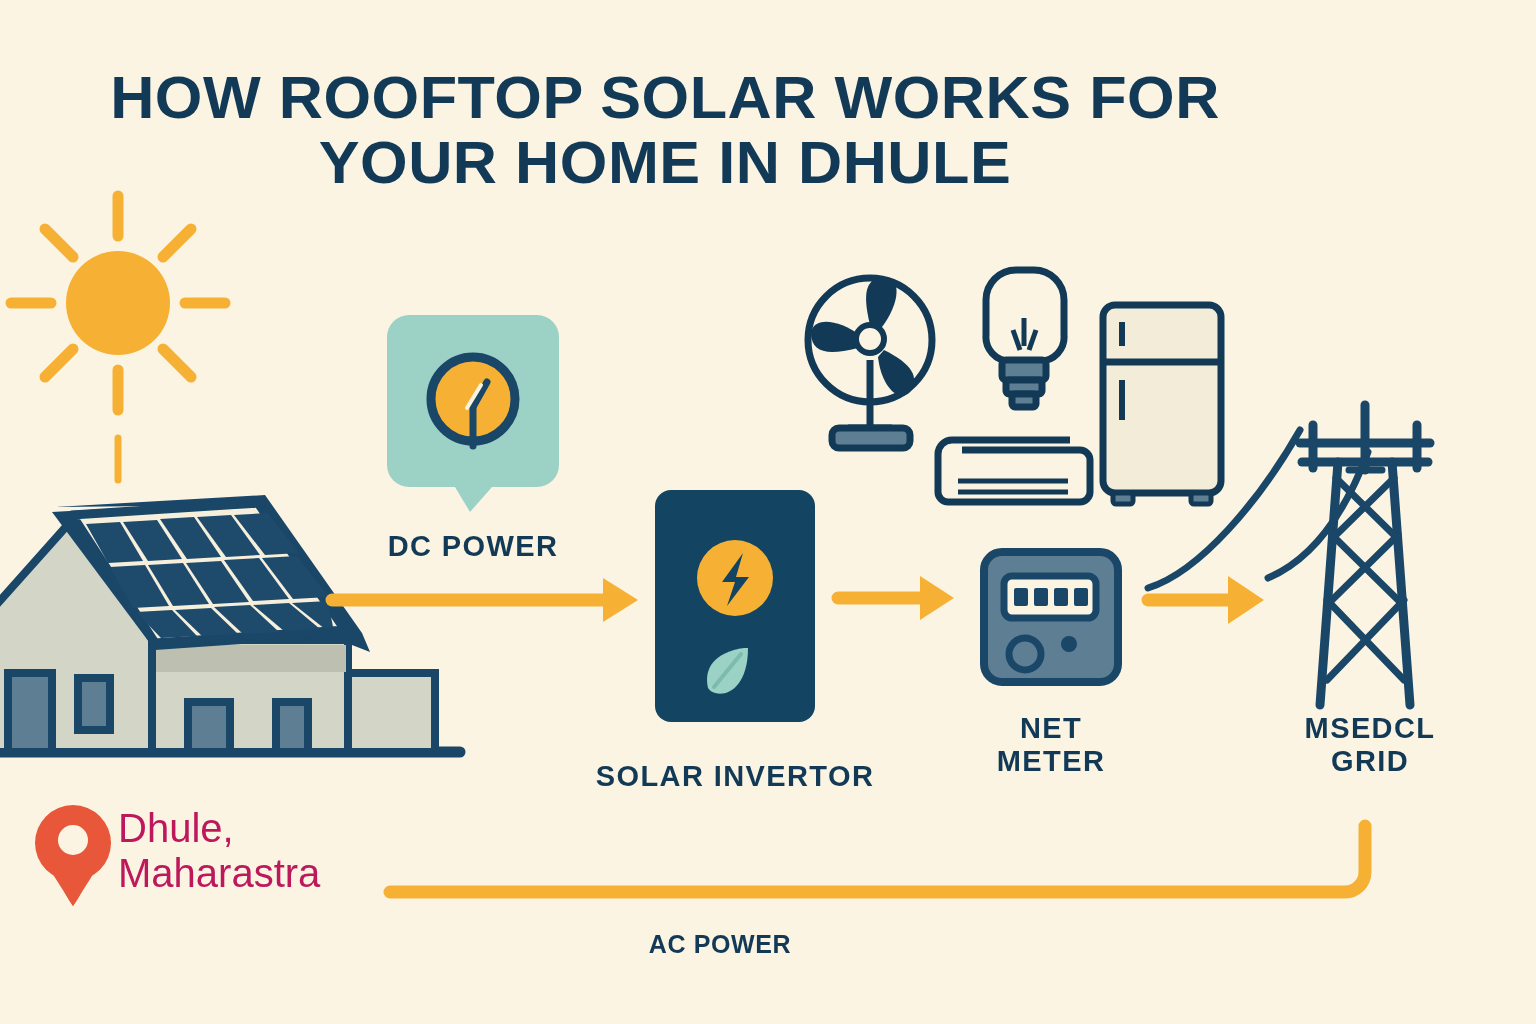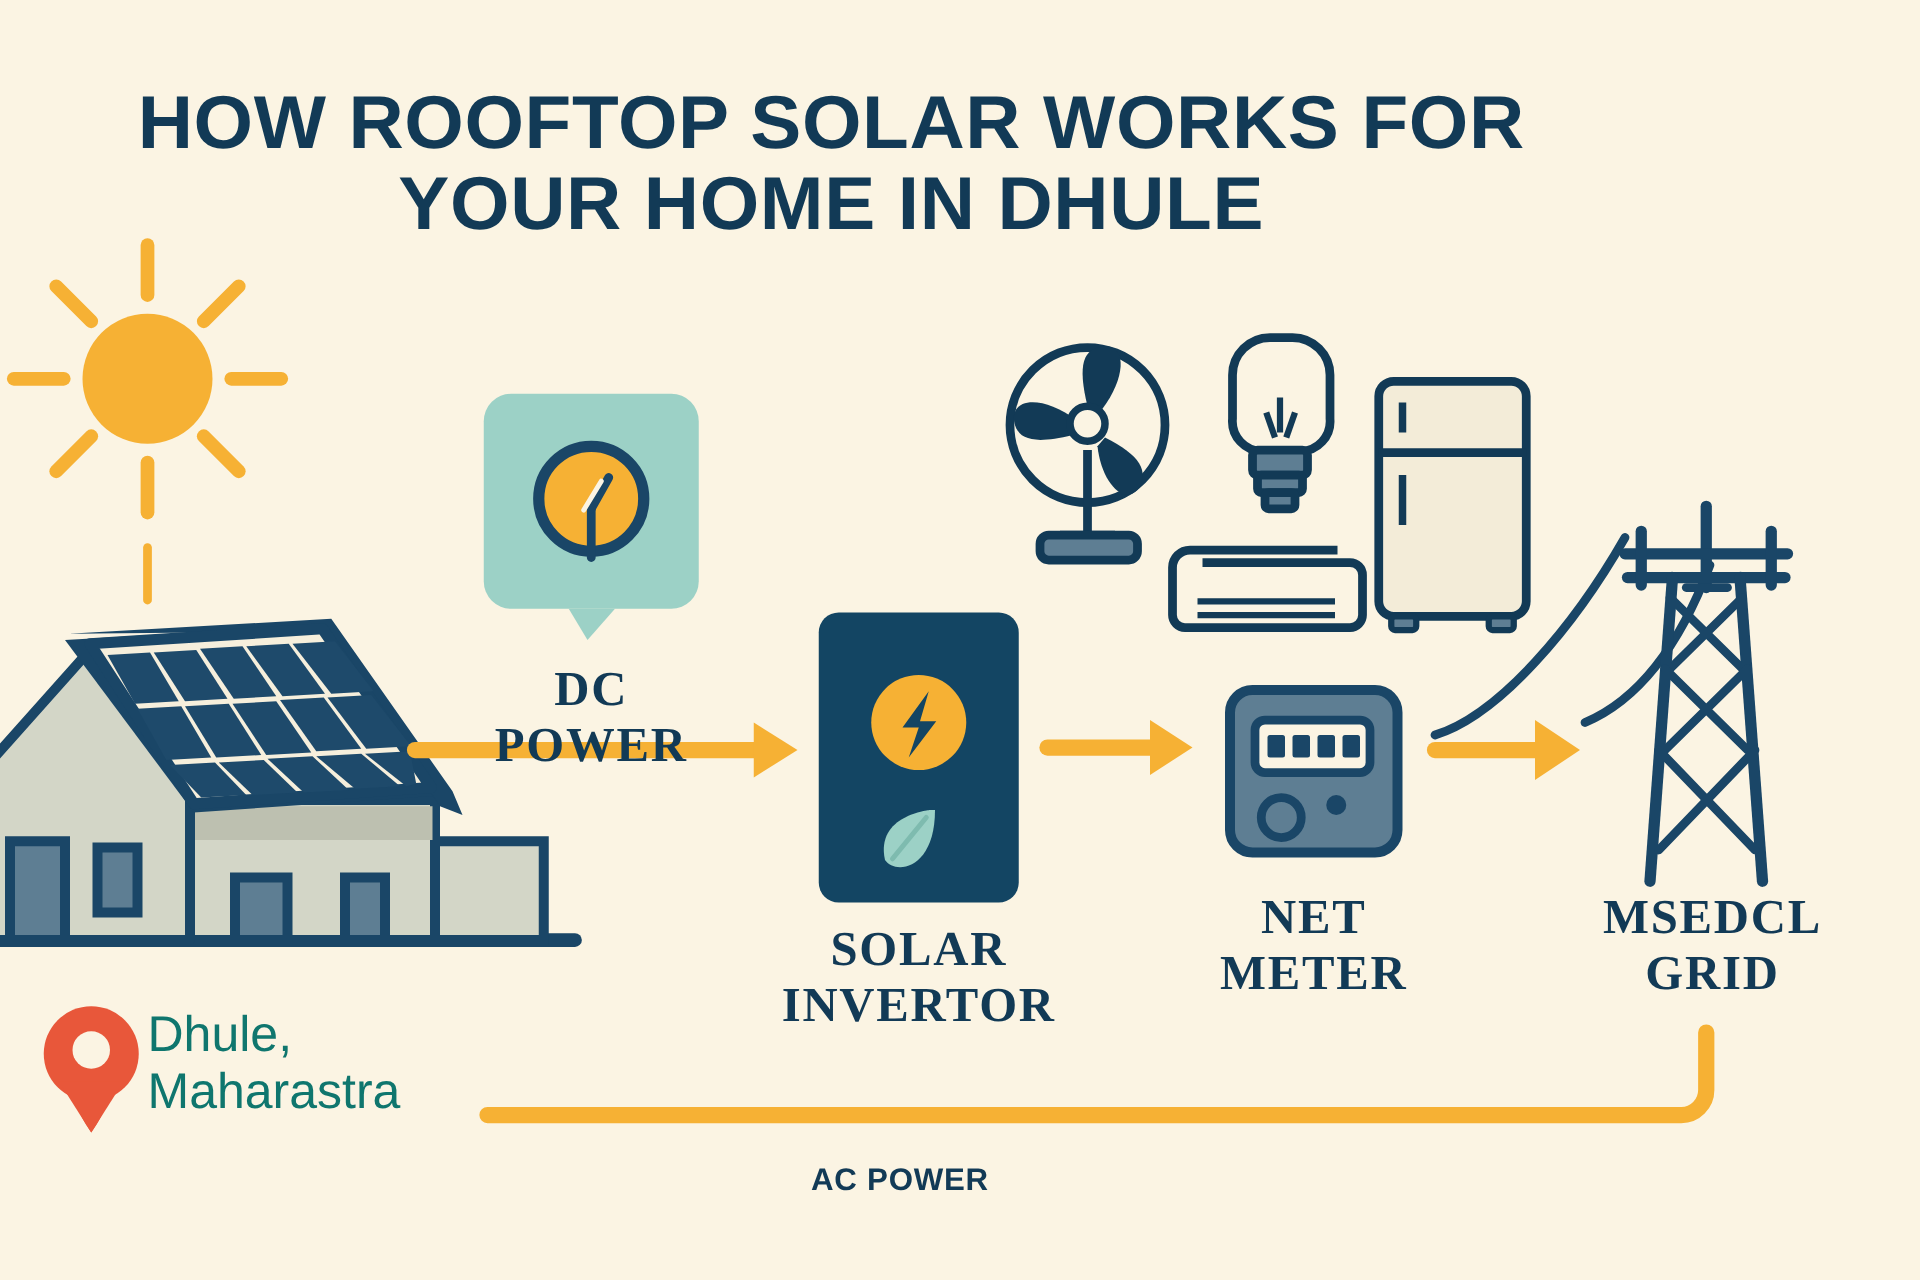--- a/index.html
+++ b/index.html
@@ -26,37 +26,37 @@
     text-transform:uppercase;
     transform:scaleX(1.02);
     transform-origin:center top;
   }
   .title span{display:block;}
 
   
   .cap{
     position:absolute;
     color:#123A56;
-    font-family:Liberation Serif, serif;
+    font-family:Liberation Sans, sans-serif;
     font-weight:bold;
-    font-size:39px;
+    font-size:29px;
     letter-spacing:1.4px;
     text-transform:uppercase;
     line-height:1.15;
     text-align:center;
     white-space:pre-line;
   }
   .cap.narrow{
     font-family:"Liberation Sans Narrow","Liberation Sans",sans-serif;
     letter-spacing:0.6px;
   }
   .loc-text{
     position:absolute;
     left:118px; top:806px;
-    color:#0f766e;
+    color:#be185d;
     font-family:"Liberation Sans",sans-serif;
     font-size:40px;
     font-weight:normal;
     line-height:1.12;
     white-space:pre-line;
   }
 </style>
 </head>
 <body>
 
@@ -249,21 +249,21 @@
   </g>
 </svg>
 
 <div class="title">
   <span>HOW ROOFTOP SOLAR WORKS FOR</span>
   <span>YOUR HOME IN DHULE</span>
 </div>
 
 <div class="cap" style="left:383px;top:530px;width:180px;">DC POWER</div>
 
-<div class="cap" style="left:585px;top:738px;width:300px;">SOLAR INVERTOR</div>
+<div class="cap" style="left:585px;top:760px;width:300px;">SOLAR INVERTOR</div>
 
 <div class="cap" style="left:975px;top:712px;width:152px;text-align:center;">NET
 METER</div>
 
 <div class="cap" style="left:1275px;top:712px;width:190px;">MSEDCL
 GRID</div>
 
 <div class="cap narrow" style="left:555px;top:930px;width:330px;font-size:25px;">AC POWER</div>
 
 <div class="loc-text">Dhule,

